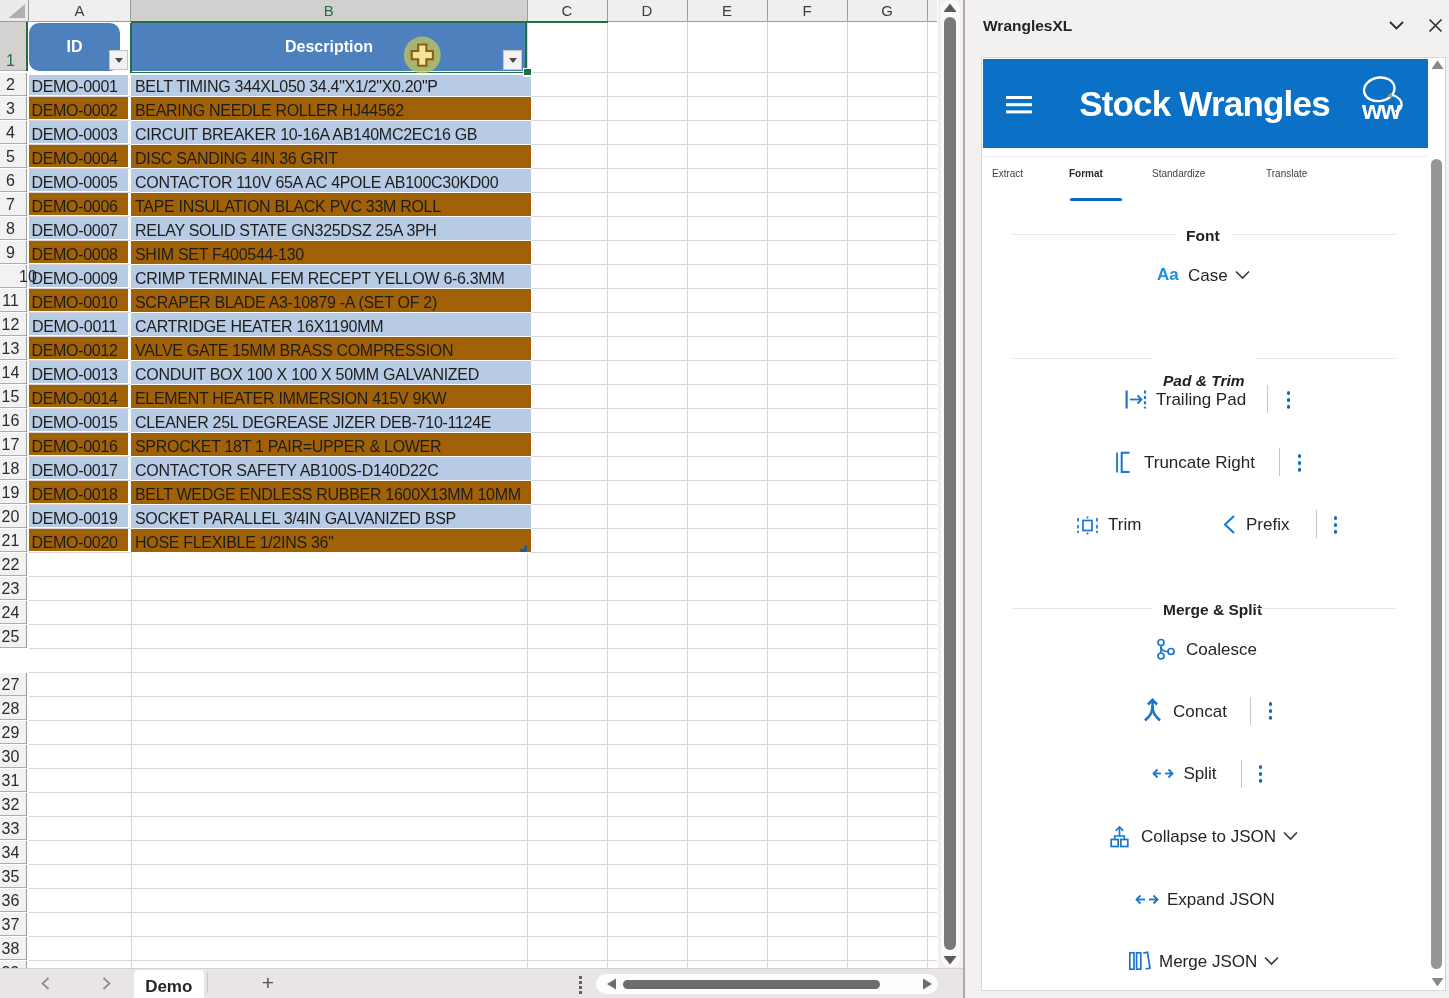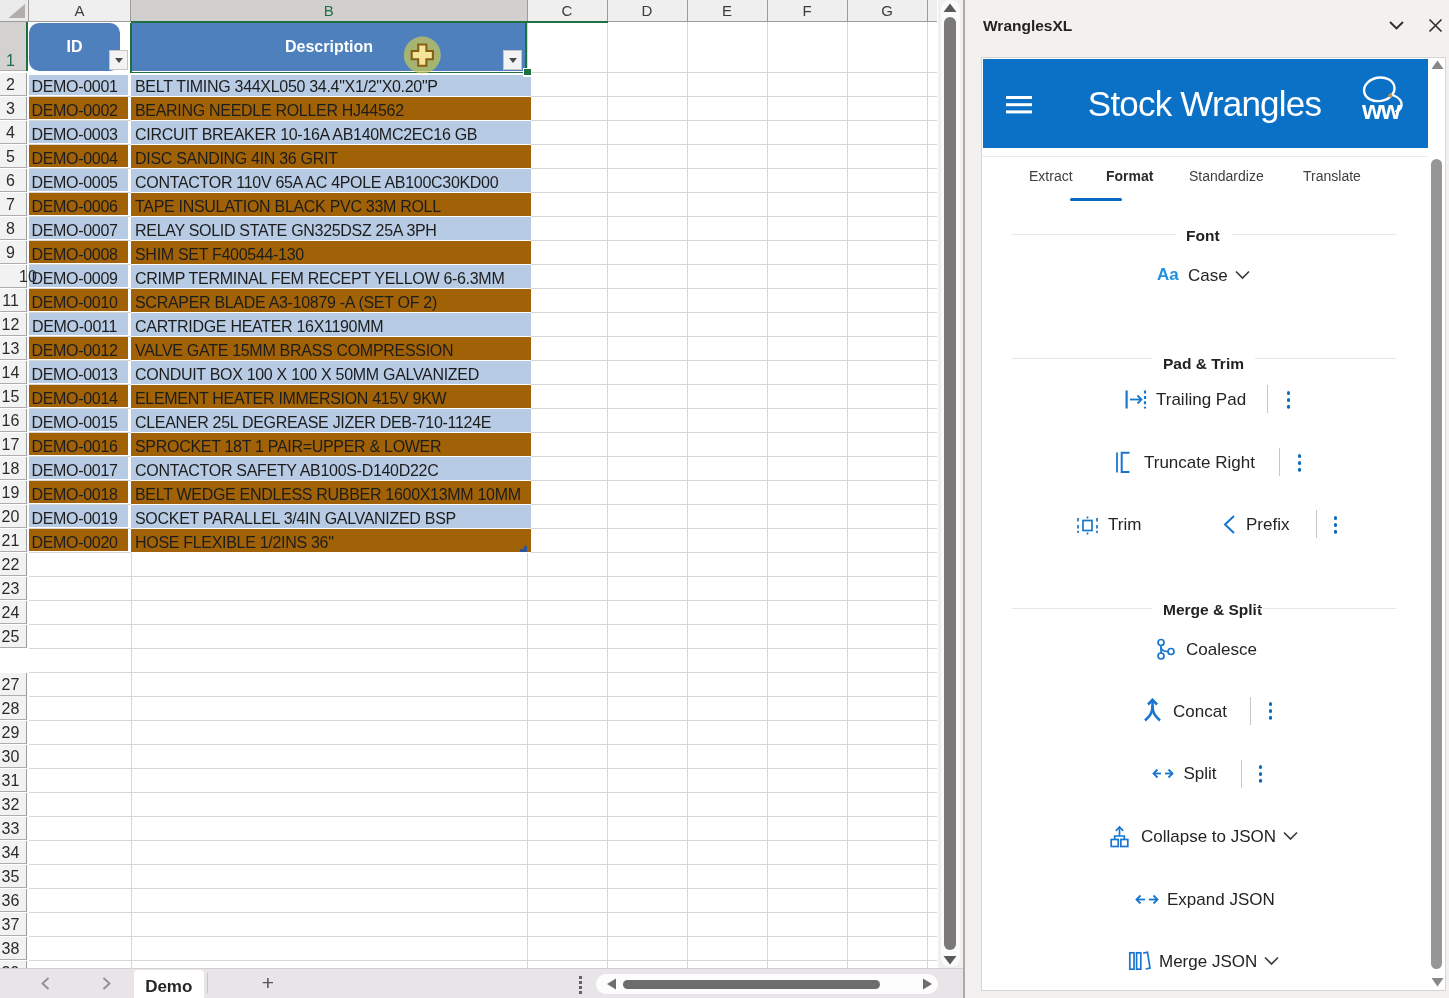--- a/index.html
+++ b/index.html
@@ -26,21 +26,21 @@
   .fbtn:after{content:"";position:absolute;left:4.5px;top:7px;border-left:4.5px solid transparent;border-right:4.5px solid transparent;border-top:5px solid #4A4A4A;}
   
   .grn{background:#1E6F42;}
   
   #tabbar{left:0;top:968px;width:963px;height:30px;background:#E8E4E7;border-top:1px solid #D2CED1;box-sizing:border-box;}
   
   #pane{left:964.5px;top:0;width:484.5px;height:998px;background:#F2F1F0;}
   #divider{left:963px;top:0;width:1.5px;height:998px;background:#AEA9A6;}
   #card{left:981px;top:57px;width:464.5px;height:933.5px;background:#fff;border:1px solid #D8D5D3;box-sizing:border-box;}
   #bluehdr{left:1px;top:1px;width:445px;height:89px;background:#0A71C7;}
-  .tab{font-size:14px;color:#404040;margin-left:37px;}
+  .tab{font-size:10px;color:#404040;}
   .seclbl{font-weight:bold;font-size:15.5px;color:#222;}
   .secline{height:1px;background:#E9E7E5;}
   .btxt{font-size:17px;color:#242424;white-space:nowrap;}
   .vdiv{width:1px;background:#C8C6C4;height:28px;}
   .kebab{width:3.8px;height:3.8px;border-radius:50%;background:#0F6CBD;box-shadow:0 6.9px 0 #0F6CBD,0 13.8px 0 #0F6CBD;}
 </style>
 </head>
 <body>
 <div id="grid" class="abs">
 
@@ -251,21 +251,21 @@
     <path d="M2 3 L8.5 9.5 L15 3" stroke="#2F2D2B" stroke-width="1.9" fill="none"></path>
   </svg>
 <svg class="abs" style="left:1428px;top:18px;" width="15" height="15" viewBox="0 0 15 15">
     <path d="M1.5 1.5 L13.5 13.5 M13.5 1.5 L1.5 13.5" stroke="#2F2D2B" stroke-width="1.6" fill="none"></path>
   </svg>
 <div id="card" class="abs">
   <div id="bluehdr" class="abs"></div>
 </div>
 
 <div class="abs" style="left:1006px;top:96px;width:26px;height:2.5px;background:#fff;box-shadow:0 7.2px 0 #fff,0 14.4px 0 #fff;"></div>
-<div class="abs" style="left:982px;top:84px;width:445px;height:40px;text-align:center;font-size:35px;font-weight:normal;color:#fff;letter-spacing:-0.8px;">Stock Wrangles</div>
+<div class="abs" style="left:982px;top:84px;width:445px;height:40px;text-align:center;font-size:35px;font-weight:bold;color:#fff;letter-spacing:-0.8px;">Stock Wrangles</div>
 <svg class="abs" style="left:1355px;top:68px;" width="56" height="58" viewBox="0 0 56 58">
   <g transform="rotate(-10 24.3 21.3)">
       <ellipse cx="24.3" cy="21.3" rx="15.3" ry="11.7" fill="none" stroke="#fff" stroke-width="2.4"></ellipse>
     </g>
   <path d="M36.5 26.5 C 43 29, 47.5 32.5, 46.6 37.5 C 45.9 41.5, 42.5 44, 40.5 42.5" fill="none" stroke="#fff" stroke-width="2.3"></path>
   <circle cx="35.2" cy="27.4" r="2" fill="#C09048"></circle>
   <text x="25.8" y="50.5" text-anchor="middle" font-family="Liberation Sans, sans-serif" font-size="26" font-weight="bold" fill="#fff" letter-spacing="-1.5">ww</text>
 </svg>
 <div class="abs" style="left:982px;top:156px;width:445px;height:1px;background:#ECEAE9;"></div>
 
@@ -278,21 +278,21 @@
 <div class="abs secline" style="left:1012px;top:234px;width:164px;"></div>
 <div class="abs seclbl" style="left:1186px;top:227px;">Font</div>
 <div class="abs secline" style="left:1232px;top:234px;width:164px;"></div>
 <div class="abs" style="left:1157px;top:265px;font-size:17px;font-weight:600;color:#1E8FE1;">Aa</div>
 <div class="abs btxt" style="left:1188px;top:266px;">Case</div>
 <svg class="abs" style="left:1234px;top:269px;" width="17" height="12" viewBox="0 0 17 12">
     <path d="M2 2.5 L8.5 9 L15 2.5" stroke="#3E3C3A" stroke-width="1.7" fill="none"></path>
   </svg>
 
 <div class="abs secline" style="left:1012px;top:358px;width:140px;"></div>
-<div class="abs seclbl" style="left:1163px;top:355px;">Pad &amp; Trim</div>
+<div class="abs seclbl" style="left:1163px;top:372px;font-style:italic;">Pad &amp; Trim</div>
 <div class="abs secline" style="left:1255px;top:358px;width:141px;"></div>
 
 <svg class="abs" style="left:1124px;top:388px;" width="23" height="23" viewBox="0 0 23 23">
   <path d="M2.6 2.5 V20.5" stroke="#1876CF" stroke-width="2.2"></path>
   <path d="M6 11.5 H17" stroke="#1876CF" stroke-width="1.8"></path>
   <path d="M13.5 7.5 L17.5 11.5 L13.5 15.5" stroke="#1876CF" stroke-width="1.8" fill="none"></path>
   <path d="M21 2.5 V20.5" stroke="#1876CF" stroke-width="2.2" stroke-dasharray="3 2.4"></path>
 </svg>
 <div class="abs btxt" style="left:1156px;top:390px;">Trailing Pad</div>
 <div class="abs vdiv" style="left:1267px;top:385px;"></div>

